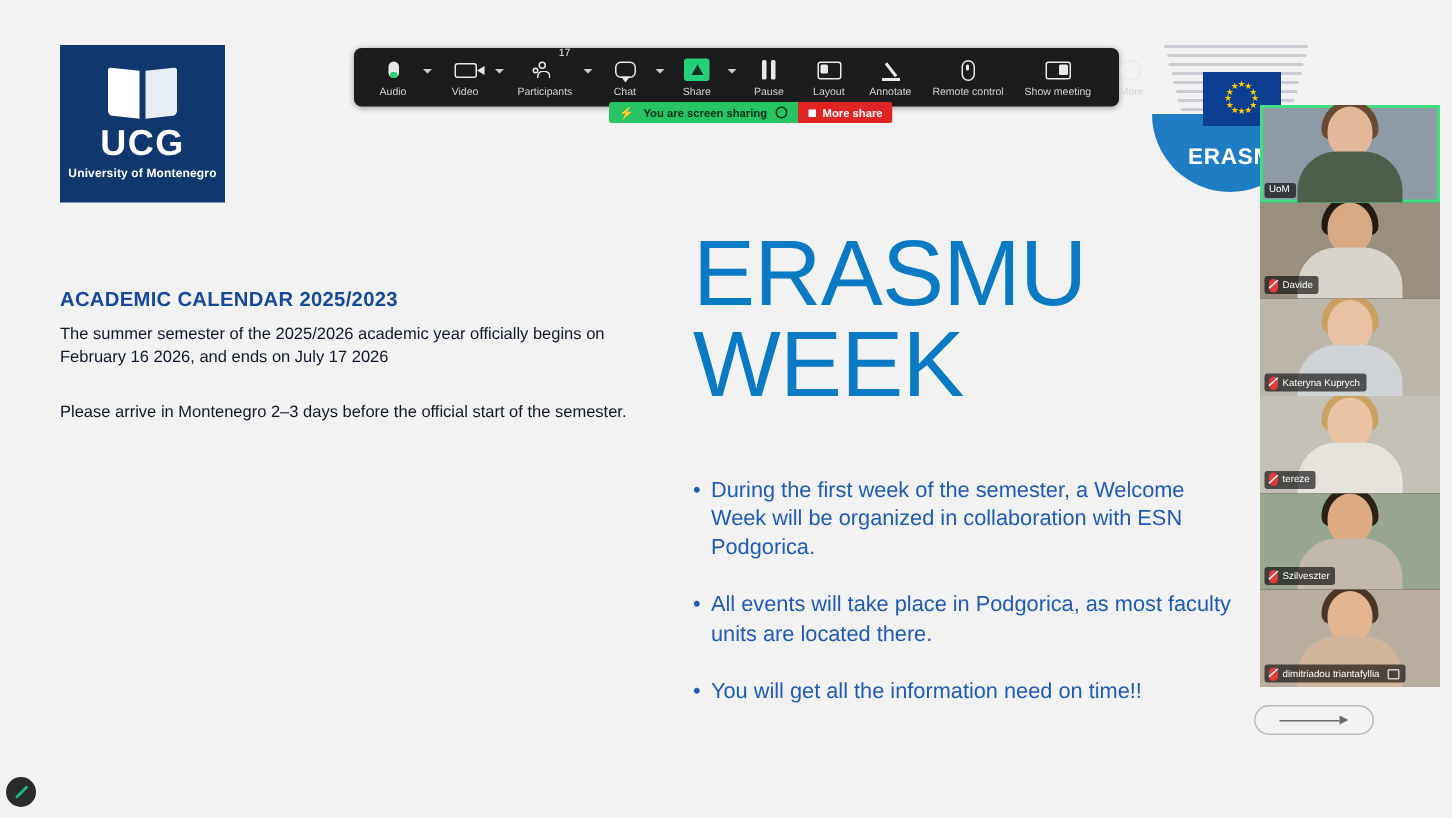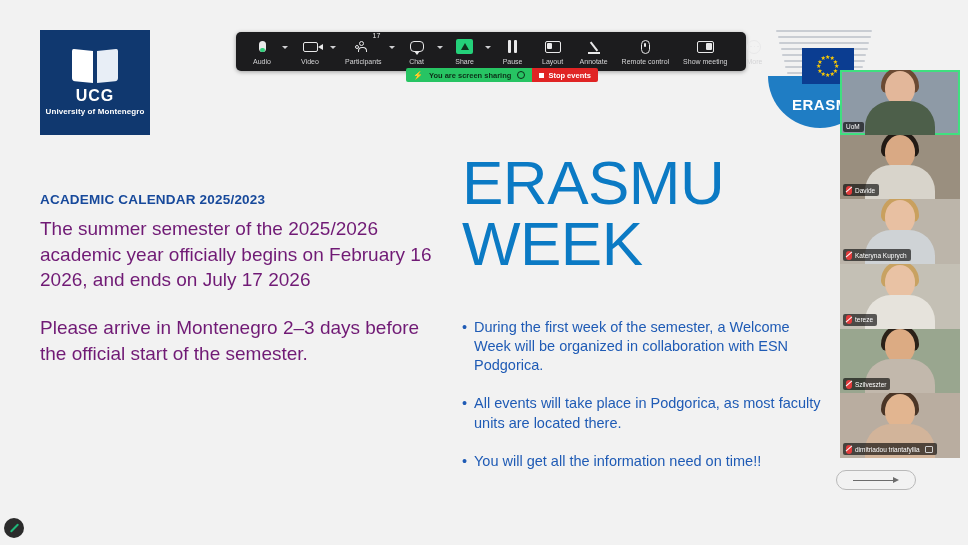--- a/index.html
+++ b/index.html
@@ -18,21 +18,21 @@
     position:absolute; left:40px; top:30px; width:110px; height:105px;
     background:#10386f;
     display:flex; flex-direction:column; align-items:center; justify-content:center;
     color:#fff;
   }
   #ucg-book { width:46px; height:32px; position:relative; margin-bottom:6px; }
   #ucg-book .pg { position:absolute; top:0; width:21px; height:32px; background:#fff; }
   #ucg-book .pg.l { left:0; border-radius:2px 0 0 3px; transform:skewY(6deg); }
   #ucg-book .pg.r { right:0; border-radius:0 2px 3px 0; transform:skewY(-6deg); background:#e8eef6; }
   #ucg-book .spine { position:absolute; left:22px; top:-1px; width:2px; height:33px; background:#10386f; }
-  #ucg-acronym { font-size:16px; font-weight:bold; letter-spacing:1px; line-height:1; }
+  #ucg-acronym { font-size:24px; font-weight:bold; letter-spacing:1px; line-height:1; }
   #ucg-sub { font-size:8px; font-weight:bold; margin-top:3px; letter-spacing:0.1px; }
 
   
   #erasmus-logo { position:absolute; left:768px; top:18px; width:115px; height:120px; overflow:hidden; }
   #er-lines { position:absolute; left:6px; top:8px; width:104px; height:62px; }
   #er-lines div { position:absolute; height:2px; background:#c9cdd3; border-radius:2px; }
   #er-arc {
     position:absolute; left:0; top:58px; width:104px; height:52px;
     background:#1f7dc4; border-radius:0 0 52px 52px;
   }
@@ -45,21 +45,21 @@
   #er-word {
     position:absolute; left:6px; top:78px; width:104px; text-align:center;
     color:#fff; font-size:15px; font-weight:bold; letter-spacing:0.5px;
   }
 
   
   #calendar-block { position:absolute; left:40px; top:192px; width:400px; }
   #calendar-title {
     font-size:13.5px; font-weight:bold; color:#17499b; letter-spacing:0.2px; margin-bottom:9px;
   }
-  .cal-para { font-size:19px; color:#701a75; line-height:1.35; }
+  .cal-para { font-size:11px; color:#0f172a; line-height:1.35; }
   #cal-p2 { margin-top:22px; }
 
   
   #welcome-title {
     position:absolute; left:462px; top:152px; width:400px;
     font-size:62px; line-height:0.99; color:#0b7ac4; font-weight:normal; letter-spacing:-0.5px;
   }
   #bullets { position:absolute; left:462px; top:318px; width:360px; }
   .bullet { display:flex; font-size:14.5px; color:#1f5bb5; line-height:1.32; margin-bottom:19px; }
   .bullet .dot { width:12px; flex:none; }
@@ -377,21 +377,21 @@
   </div>
 
 <div id="share-status">
   <div id="share-green">
     <span id="share-bolt">⚡</span>
     <span>You are screen sharing</span>
     <span id="share-gear"></span>
   </div>
   <div id="stop-share">
     <span id="stop-square"></span>
-    <span>Stop events</span>
+    <span>More share</span>
   </div>
 </div>
 
 <div id="video-strip">
     <div class="vtile active" style="background: rgb(142, 154, 166);">
       <div class="scene">
         <div class="person">
           <div style="position:relative;width:70px;">
             <div class="hair" style="background:#6b4a33;"></div>
             <div class="head" style="background:#e3b79a;position:relative;"></div>

